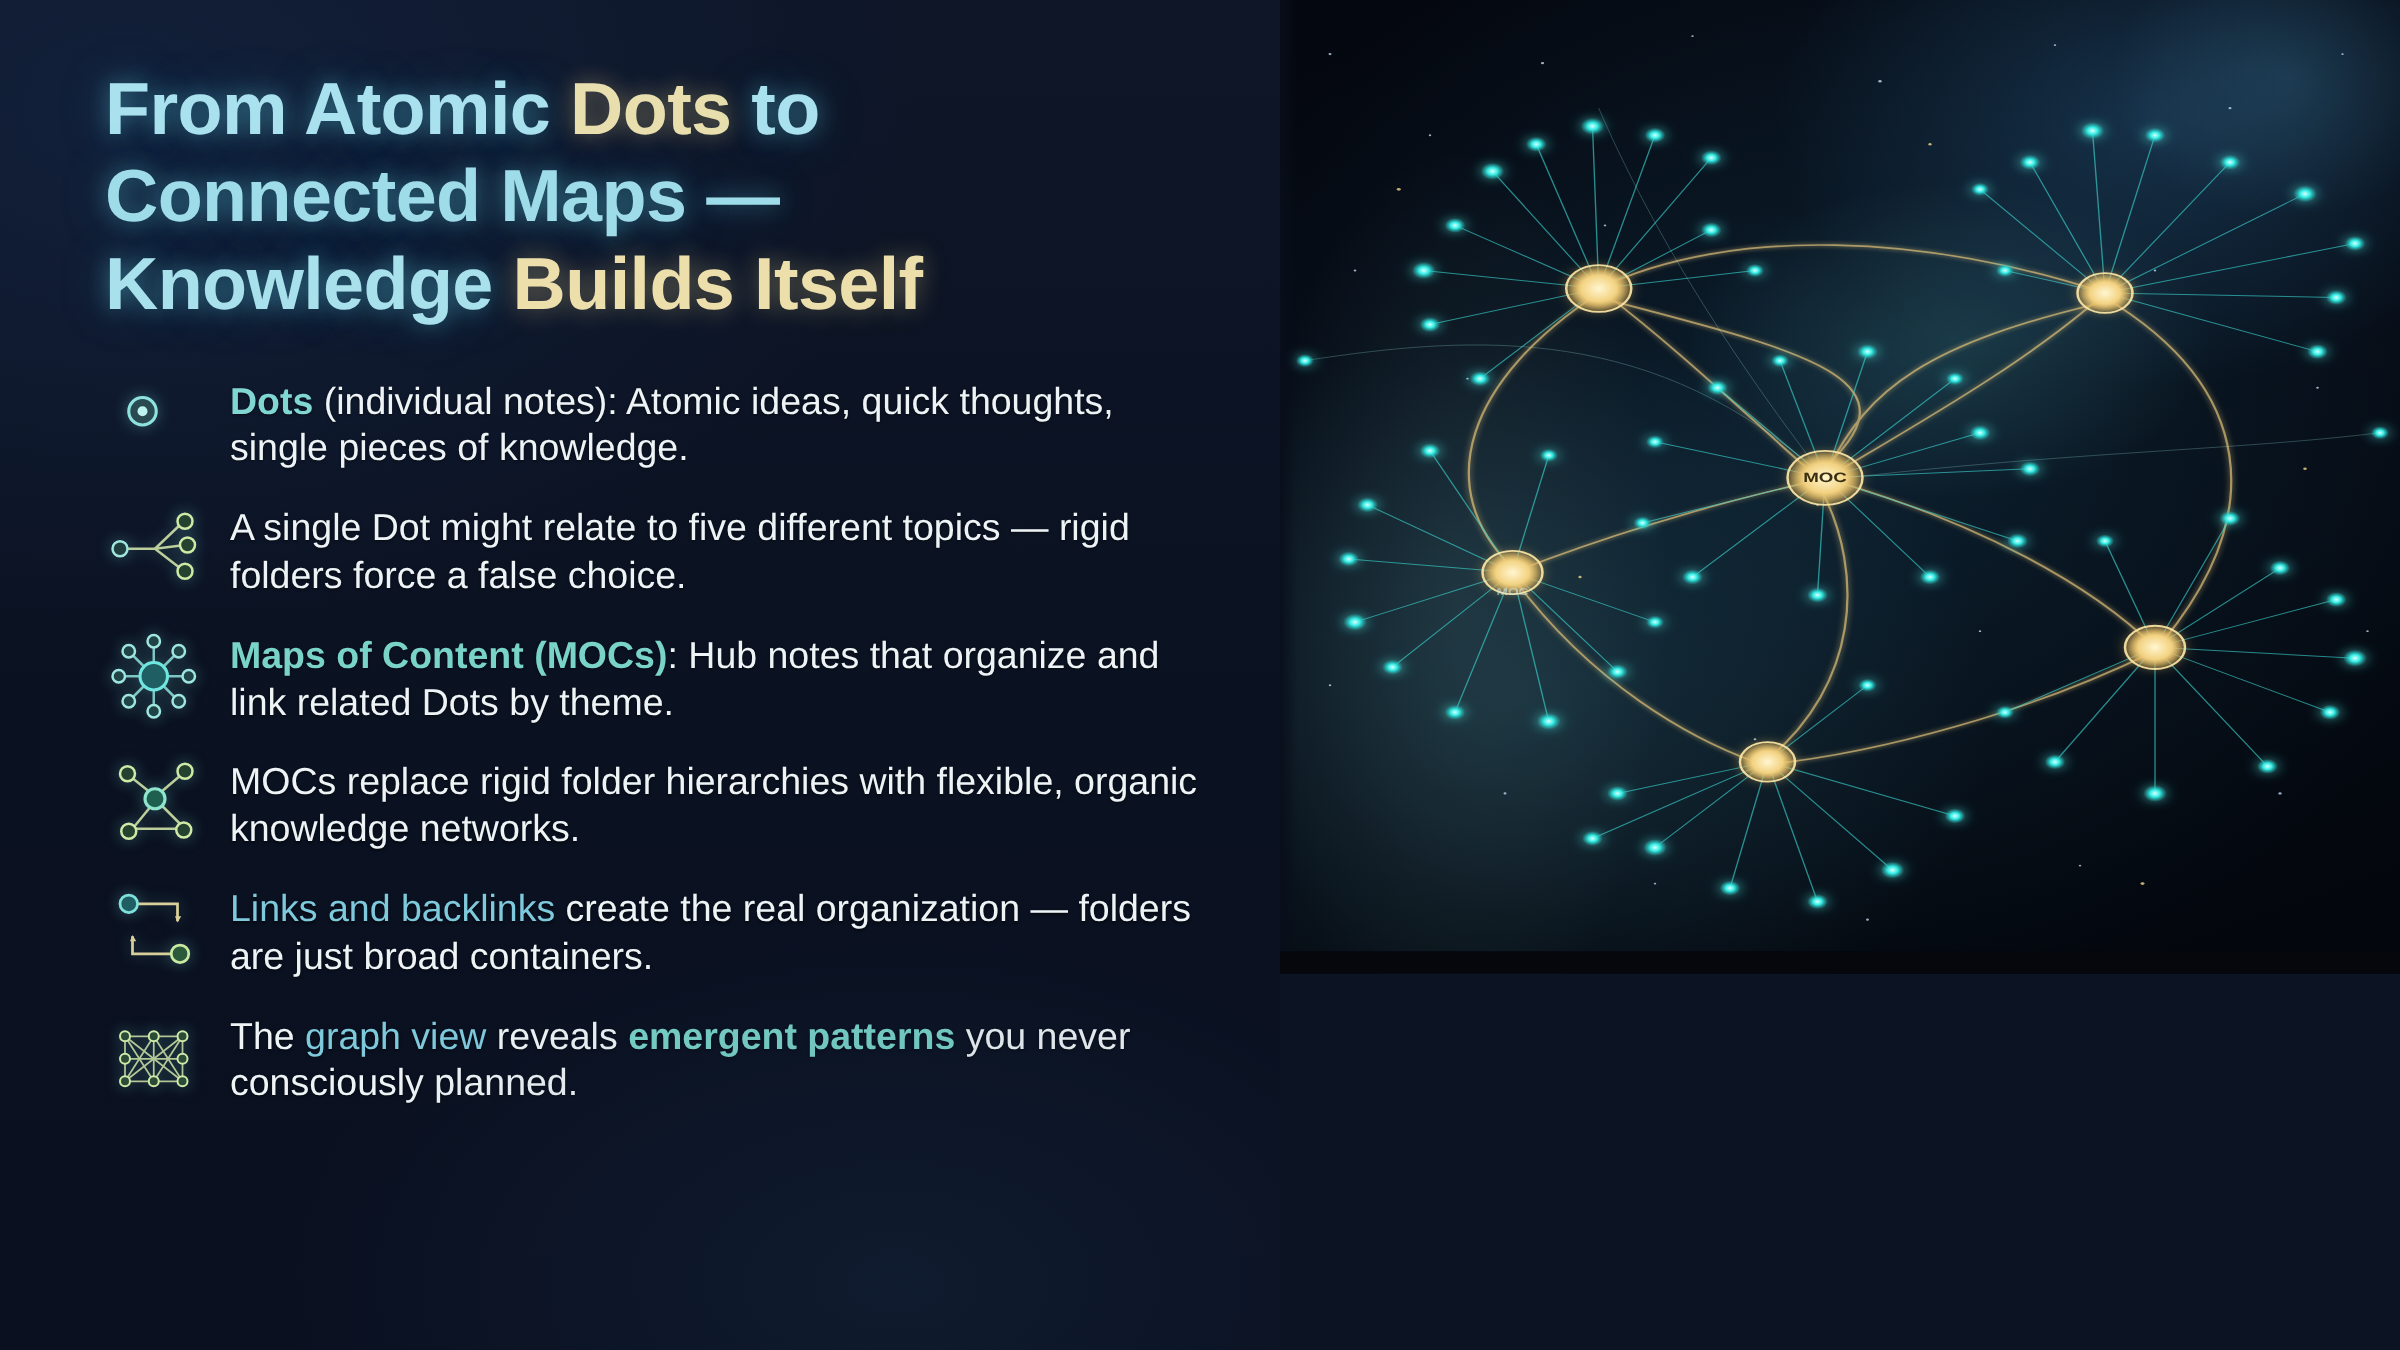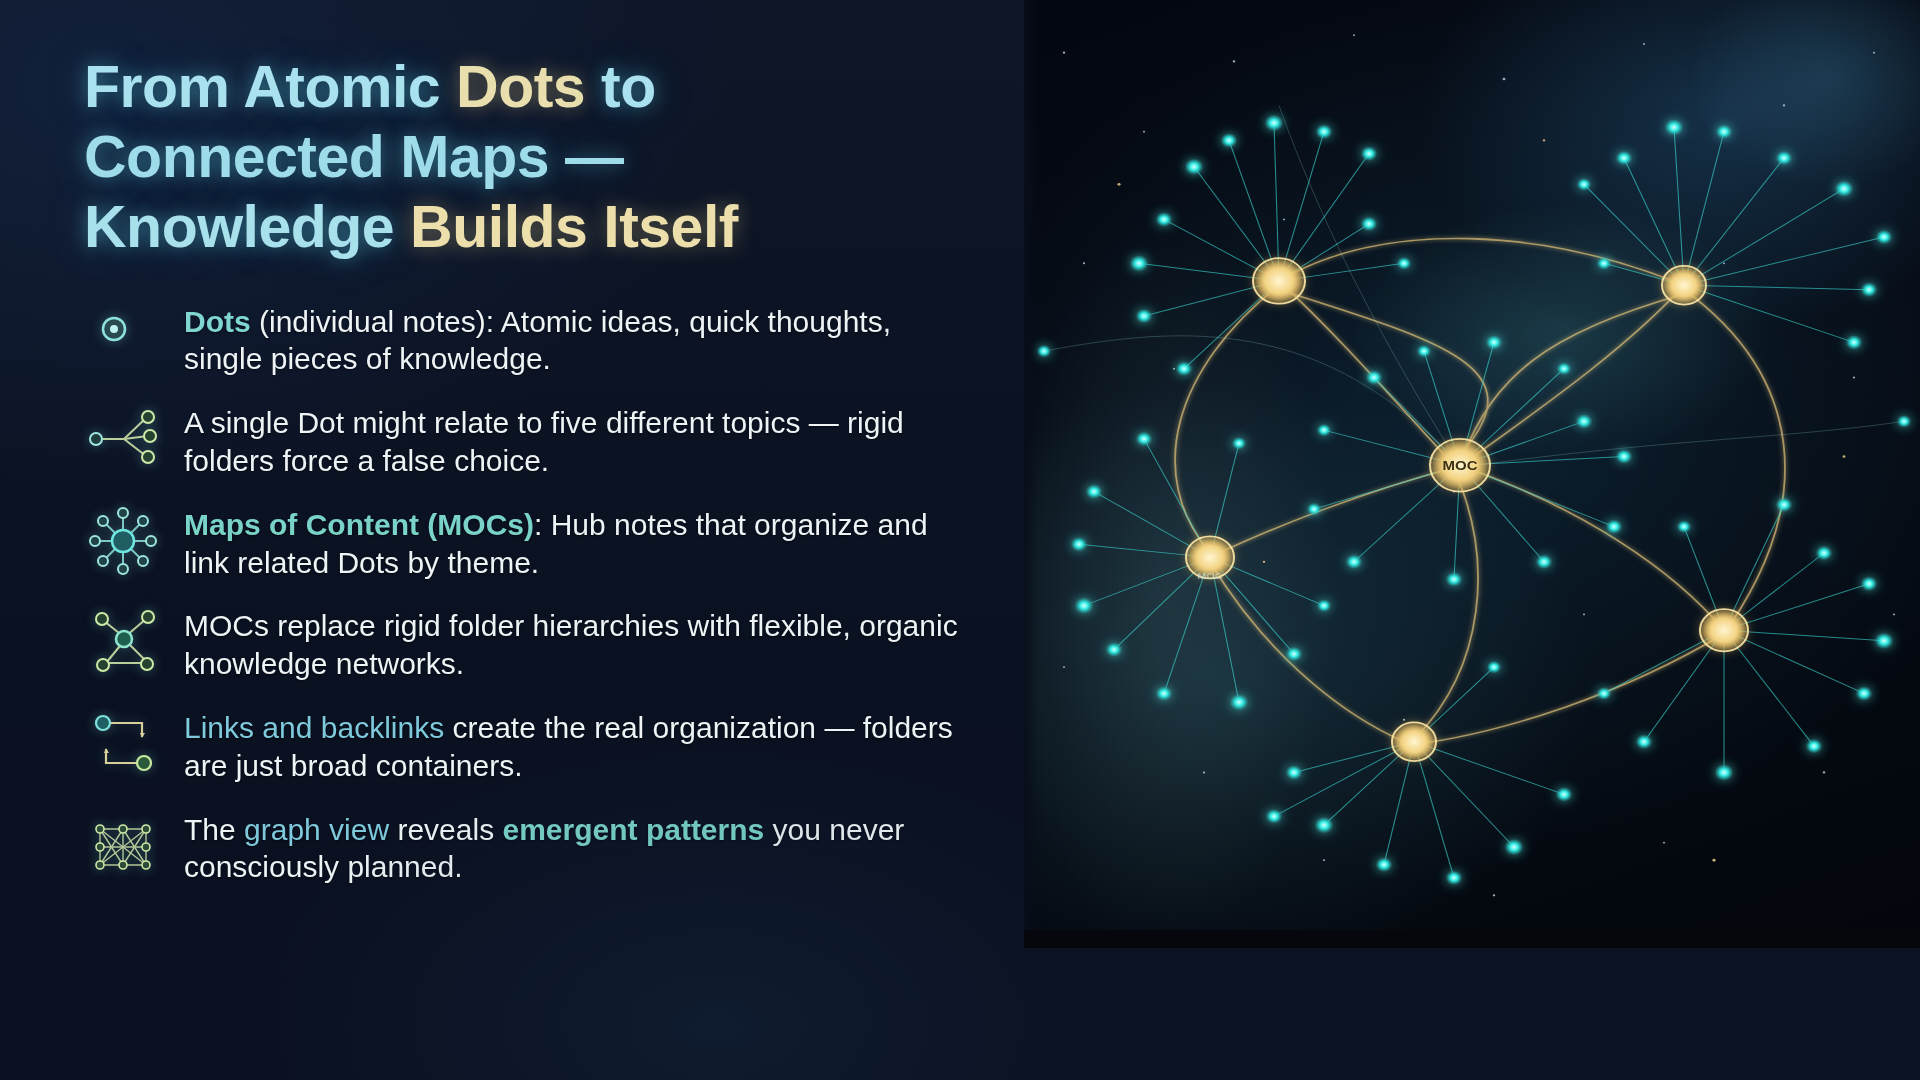--- a/index.html
+++ b/index.html
@@ -73,21 +73,21 @@
     padding-top:4px;
     text-shadow:0 1px 2px rgba(0,0,0,.55);
   }
   .btxt .teal { color:#7fd6d2; font-weight:bold; }
   .btxt .tealn { color:#7ec9dc; }
   .btxt .tealb { color:#79d3c9; font-weight:bold; }
 
   
   .right {
     position:relative;
-    width:896px; height:948px;
+    width:896px; height:779px;
     overflow:hidden;
     background:
       radial-gradient(420px 300px at 78% 12%, rgba(40,90,130,.45), rgba(0,0,0,0) 72%),
       radial-gradient(520px 420px at 22% 72%, rgba(45,95,110,.35), rgba(0,0,0,0) 72%),
       radial-gradient(700px 600px at 50% 45%, rgba(25,70,95,.35), rgba(0,0,0,0) 75%),
       linear-gradient(160deg,#04070f 0%,#060c16 45%,#03060c 100%);
   }
   .right .nebula{
     position:absolute; inset:0;
     background:

